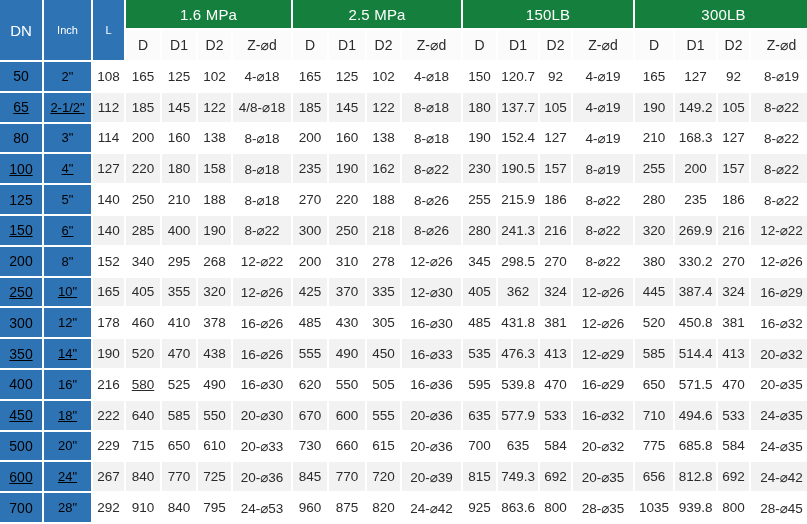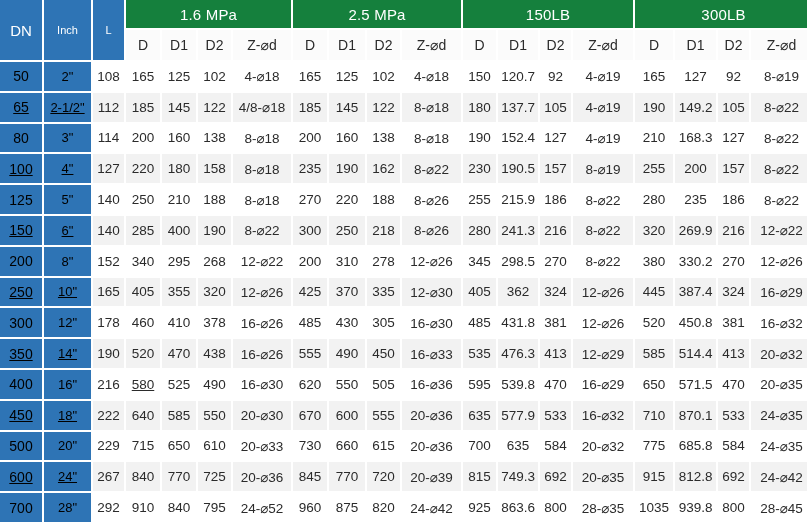--- a/index.html
+++ b/index.html
@@ -385,21 +385,21 @@
         <td class="cell">20-⌀30</td>
         <td class="cell">670</td>
         <td class="cell">600</td>
         <td class="cell">555</td>
         <td class="cell">20-⌀36</td>
         <td class="cell">635</td>
         <td class="cell">577.9</td>
         <td class="cell">533</td>
         <td class="cell">16-⌀32</td>
         <td class="cell">710</td>
-        <td class="cell">870.1</td>
+        <td class="cell">494.6</td>
         <td class="cell">533</td>
         <td class="cell">24-⌀35</td>
       </tr>
       <tr>
         <td class="c-dn">500</td>
         <td class="c-inch">20"</td>
         <td class="cell">229</td>
         <td class="cell">715</td>
         <td class="cell">650</td>
         <td class="cell">610</td>
@@ -426,33 +426,33 @@
         <td class="cell">725</td>
         <td class="cell">20-⌀36</td>
         <td class="cell">845</td>
         <td class="cell">770</td>
         <td class="cell">720</td>
         <td class="cell">20-⌀39</td>
         <td class="cell">815</td>
         <td class="cell">749.3</td>
         <td class="cell">692</td>
         <td class="cell">20-⌀35</td>
-        <td class="cell">915</td>
+        <td class="cell">656</td>
         <td class="cell">812.8</td>
         <td class="cell">692</td>
         <td class="cell">24-⌀42</td>
       </tr>
       <tr>
         <td class="c-dn">700</td>
         <td class="c-inch">28"</td>
         <td class="cell">292</td>
         <td class="cell">910</td>
         <td class="cell">840</td>
         <td class="cell">795</td>
-        <td class="cell">24-⌀52</td>
+        <td class="cell">24-⌀53</td>
         <td class="cell">960</td>
         <td class="cell">875</td>
         <td class="cell">820</td>
         <td class="cell">24-⌀42</td>
         <td class="cell">925</td>
         <td class="cell">863.6</td>
         <td class="cell">800</td>
         <td class="cell">28-⌀35</td>
         <td class="cell">1035</td>
         <td class="cell">939.8</td>

